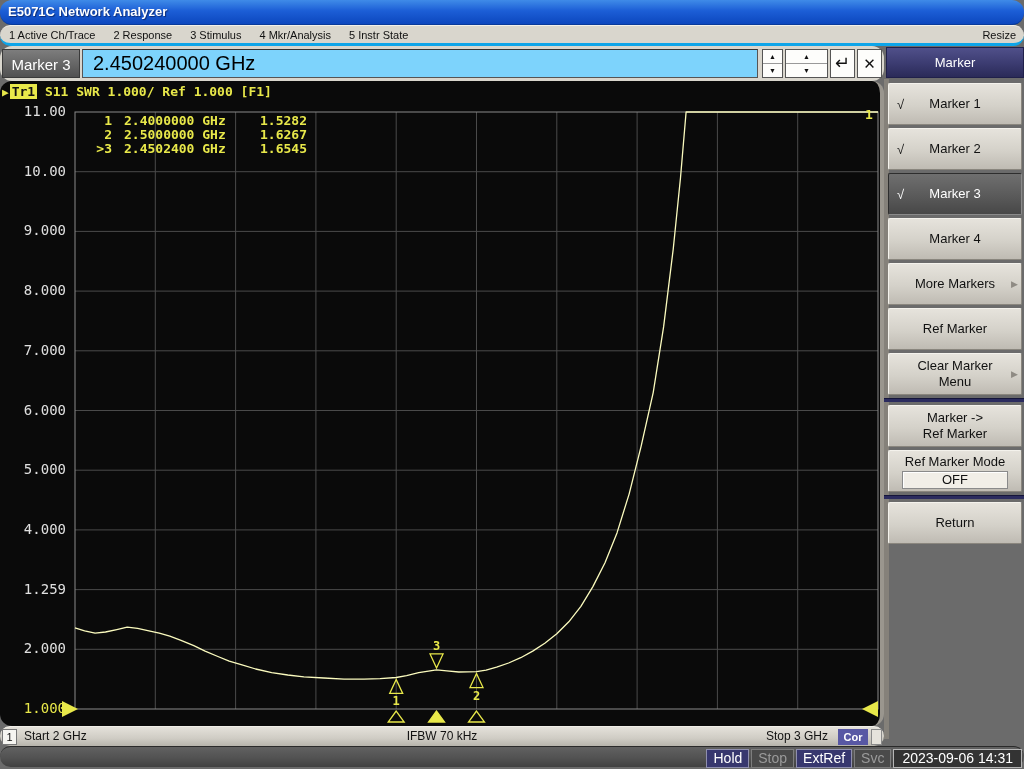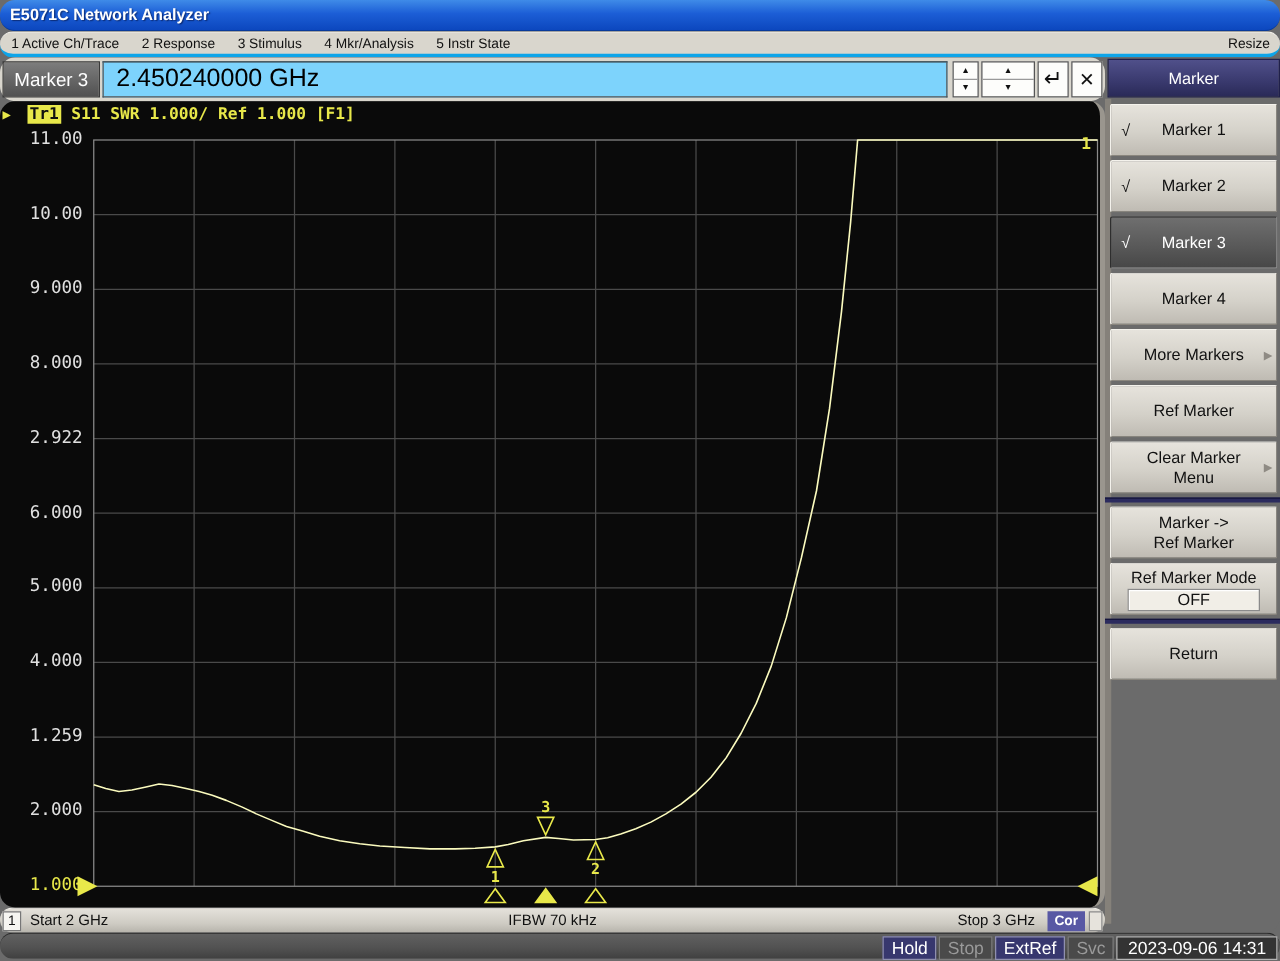--- a/index.html
+++ b/index.html
@@ -91,21 +91,21 @@
   .plotarea {
     left:0; top:81px; width:884px; height:645px;
     background:var(--plot-bg,#0a0a0a); border-right:4px solid #9a968e;
   }
   .trace-header {
     position:absolute; left:2px; top:3px; height:15px;
     font-family:"DejaVu Sans Mono", monospace; font-weight:bold; font-size:13px;
     color:var(--accent-yellow,#e8e84a); white-space:pre;
   }
   .trace-header .tr-arrow { font-size:11px; margin-right:1px; }
-  .trace-header .tr-badge { background:var(--accent-yellow,#e8e84a); color:#111; padding:0 2px;margin-left:12px; }
+  .trace-header .tr-badge { background:var(--accent-yellow,#e8e84a); color:#111; padding:0 2px; }
   .ylabel {
     position:absolute; left:6px; width:60px; text-align:right;
     font-family:"DejaVu Sans Mono", monospace; font-size:14px; line-height:17px;
     color:var(--axis-label,#e0e0e0);
   }
   .ylabel.ref { color:var(--accent-yellow,#e8e84a); }
   .marker-table {
     position:absolute; left:88px; top:33px;
     font-family:"DejaVu Sans Mono", monospace; font-weight:bold; font-size:13px; line-height:14px;
     color:var(--accent-yellow,#e8e84a);
@@ -252,27 +252,32 @@
     </div>
 </div>
 
 <div class="abs plotarea">
   <div class="trace-header"><span class="tr-arrow">▶</span><span class="tr-badge">Tr1</span><span> S11 SWR 1.000/ Ref 1.000 [F1]</span></div>
   <div id="ylabels">
       <div class="ylabel" style="top: 22px;">11.00</div>
       <div class="ylabel" style="top: 81.7px;">10.00</div>
       <div class="ylabel" style="top: 141.4px;">9.000</div>
       <div class="ylabel" style="top: 201.1px;">8.000</div>
-      <div class="ylabel" style="top: 260.8px;">2.922</div>
+      <div class="ylabel" style="top: 260.8px;">7.000</div>
       <div class="ylabel" style="top: 320.5px;">6.000</div>
       <div class="ylabel" style="top: 380.2px;">5.000</div>
       <div class="ylabel" style="top: 439.9px;">4.000</div>
       <div class="ylabel" style="top: 499.6px;">1.259</div>
       <div class="ylabel" style="top: 559.3px;">2.000</div>
       <div class="ylabel ref" style="top: 619px;">1.000</div>
+    </div>
+  <div class="marker-table" id="marker-table">
+      <div class="mrow"><span class="mn">1</span><span class="mf">2.4000000 GHz</span><span class="mv">1.5282</span></div>
+      <div class="mrow"><span class="mn">2</span><span class="mf">2.5000000 GHz</span><span class="mv">1.6267</span></div>
+      <div class="mrow"><span class="mn">&gt;3</span><span class="mf">2.4502400 GHz</span><span class="mv">1.6545</span></div>
     </div>
   <svg id="plot-svg" width="884" height="645" viewBox="0 0 884 645">
       <line x1="155.30000000000007" y1="31" x2="155.30000000000007" y2="628" stroke="#4a4a4a" stroke-width="1"></line>
       <line x1="235.60000000000014" y1="31" x2="235.60000000000014" y2="628" stroke="#4a4a4a" stroke-width="1"></line>
       <line x1="315.89999999999986" y1="31" x2="315.89999999999986" y2="628" stroke="#4a4a4a" stroke-width="1"></line>
       <line x1="396.19999999999993" y1="31" x2="396.19999999999993" y2="628" stroke="#4a4a4a" stroke-width="1"></line>
       <line x1="476.5" y1="31" x2="476.5" y2="628" stroke="#4a4a4a" stroke-width="1"></line>
       <line x1="556.8000000000001" y1="31" x2="556.8000000000001" y2="628" stroke="#4a4a4a" stroke-width="1"></line>
       <line x1="637.1000000000001" y1="31" x2="637.1000000000001" y2="628" stroke="#4a4a4a" stroke-width="1"></line>
       <line x1="717.3999999999999" y1="31" x2="717.3999999999999" y2="628" stroke="#4a4a4a" stroke-width="1"></line>

